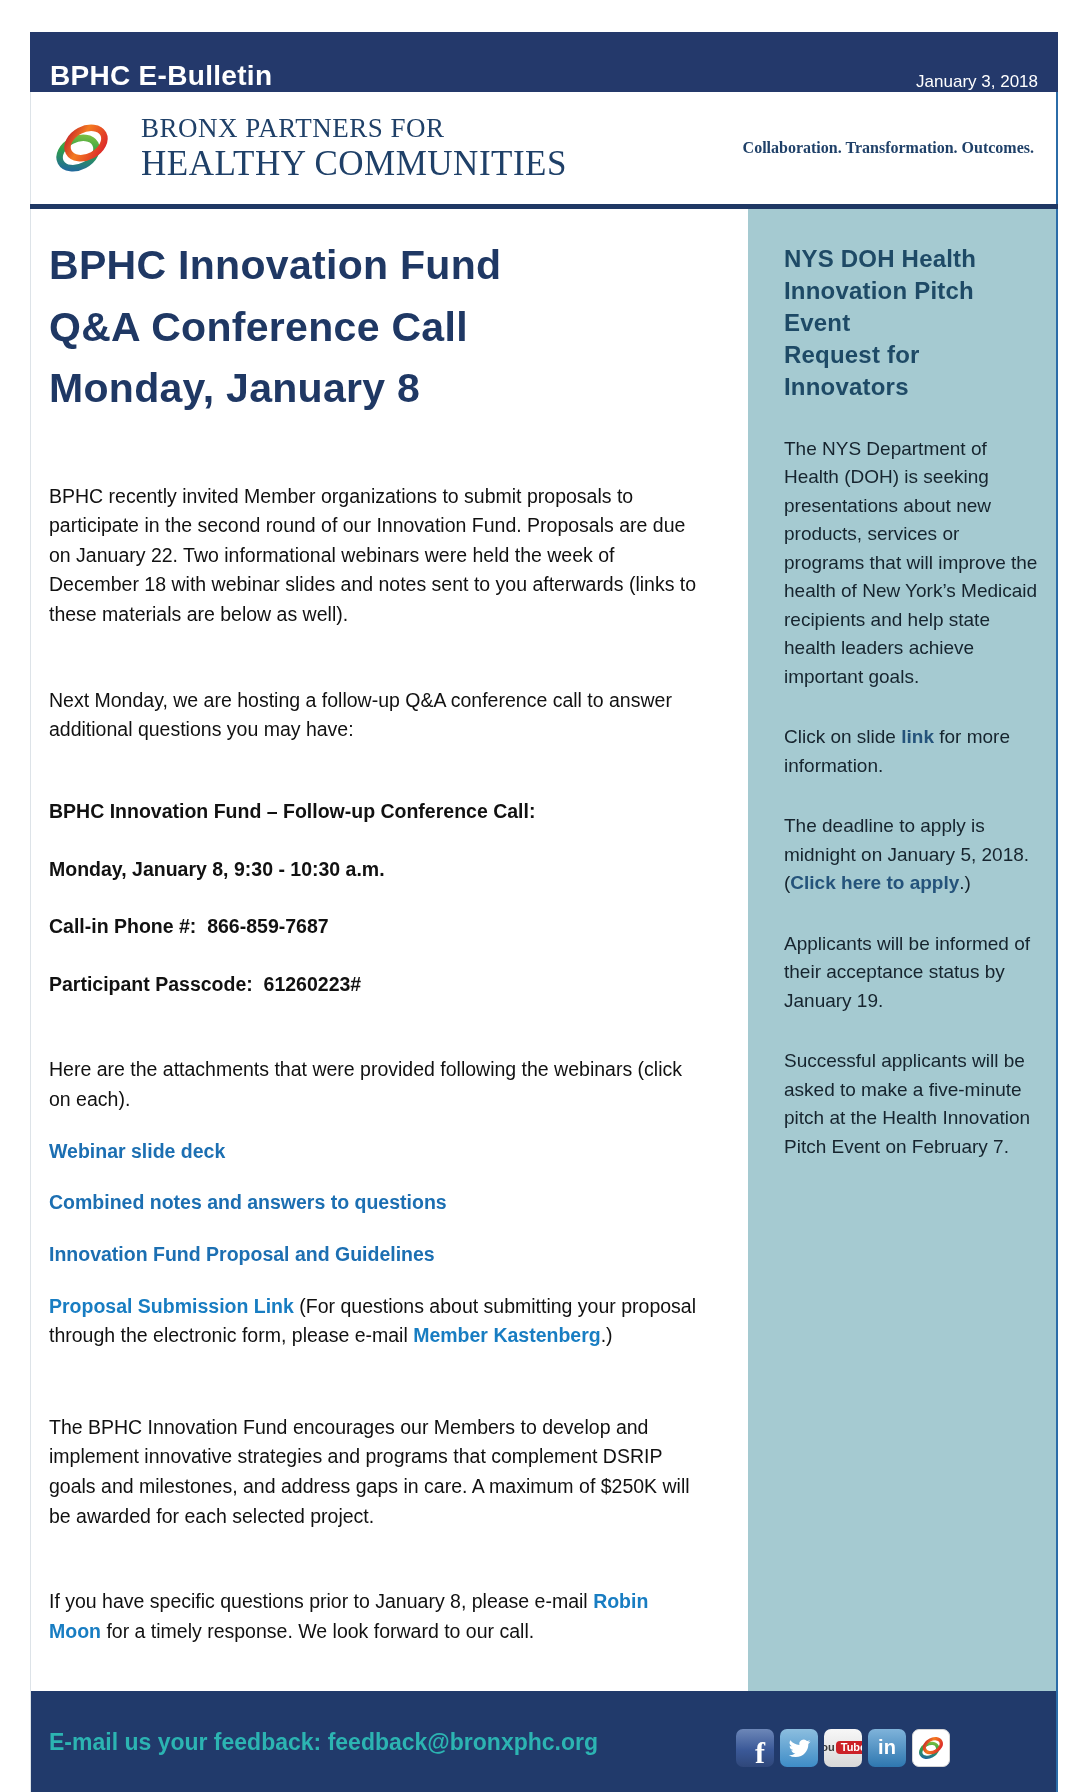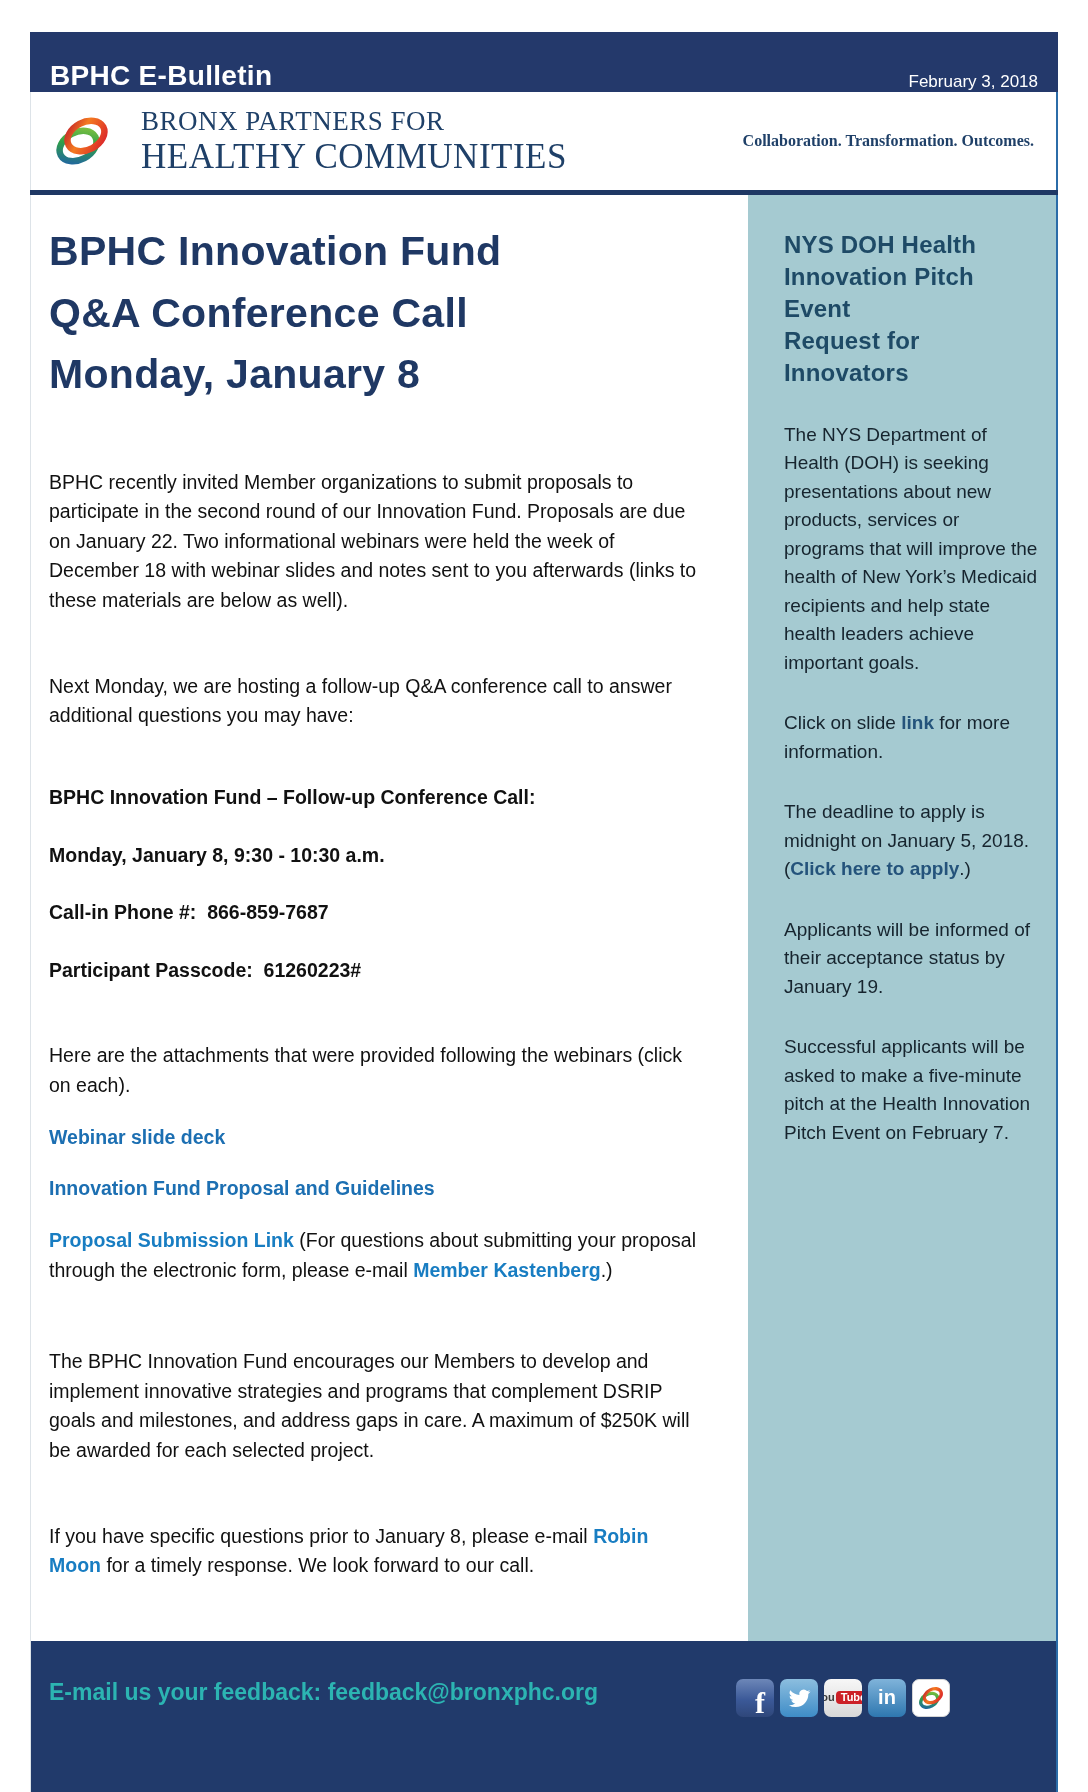--- a/index.html
+++ b/index.html
@@ -6,36 +6,36 @@
   body{font-family:"Liberation Sans",sans-serif;color:#111;}
   .page{width:1028px;margin:32px 30px 0 30px;}
 
   
   .topbar{height:60px;background:#24396B;display:flex;align-items:flex-end;
           justify-content:space-between;padding:0 20px;box-sizing:border-box;}
   .topbar .title{color:#fff;font-size:28px;font-weight:bold;letter-spacing:.3px;}
   .topbar .date{color:#fff;font-size:17px;}
 
   
-  .masthead{height:98px;background:#fff;display:flex;align-items:center;
+  .masthead{height:112px;background:#fff;display:flex;align-items:center;
             padding:0 16px 0 18px;box-sizing:border-box;
             border-left:1px solid #dde3e8;border-right:2px solid #2B6CA8;}
   .logo-swirl{width:66px;height:60px;margin-right:26px;flex:0 0 auto;}
   .orgname{font-family:"Liberation Serif",serif;color:#1F4068;line-height:1.12;}
   .orgname .l1{font-size:27px;letter-spacing:.5px;}
   .orgname .l2{font-size:35px;letter-spacing:.5px;}
   .tagline{margin-left:auto;font-family:"Liberation Serif",serif;font-weight:bold;
            color:#1F4068;font-size:16px;padding-right:6px;}
 
   .divider{height:5px;background:#1F3864;}
 
   
   .content{display:flex;min-height:1318px;background:#fff;
            border-left:1px solid #dde3e8;border-right:2px solid #2B6CA8;box-sizing:border-box;}
-  .main{flex:1;padding:4px 50px 60px 18px;box-sizing:border-box;}
+  .main{flex:1;padding:4px 50px 44px 18px;box-sizing:border-box;}
   .main h1{font-size:41px;line-height:1.5;color:#1F3864;font-weight:bold;
            margin:22px 0 0 0;letter-spacing:.3px;white-space:pre-line;}
   .main p{font-size:19.5px;line-height:1.52;margin:0;}
   .p-first{margin-top:62px !important;}
   .p-gap{margin-top:56px !important;}
   .call-line{font-weight:bold;white-space:pre-wrap;margin-top:28px !important;}
   .call-line.first{margin-top:52px !important;}
   .link-line{margin-top:22px !important;font-weight:bold;}
   .link{color:#1C6FB2;font-weight:bold;text-decoration:none;cursor:pointer;}
   .link.bright{color:#187DC2;}
@@ -72,21 +72,21 @@
   .ic-in span{color:#fff;font-weight:bold;font-size:20px;}
   .ic-bp{background:#fff;border:1px solid #d5d5d5;}
 </style>
 </head>
 <body>
 
 <div class="page">
 
   <div class="topbar">
     <div class="title">BPHC E-Bulletin</div>
-    <div class="date">February 3, 2018</div>
+    <div class="date">January 3, 2018</div>
   </div>
 
   <div class="masthead">
     <svg class="logo-swirl" viewBox="0 0 100 92">
       <defs>
         <linearGradient id="gBlue" x1="0" y1="1" x2="1" y2="0">
           <stop offset="0" stop-color="#1F5FAC"></stop>
             <stop offset=".55" stop-color="#2FA048"></stop>
             <stop offset="1" stop-color="#8BC53F"></stop>
         </linearGradient>
@@ -121,20 +121,21 @@
       <p class="p-gap">Next Monday, we are hosting a follow-up Q&amp;A conference call to answer additional questions you may have:</p>
 
       <p class="call-line first">BPHC Innovation Fund – Follow-up Conference Call:</p>
       <p class="call-line">Monday, January 8, 9:30 - 10:30 a.m.</p>
       <p class="call-line">Call-in Phone #:  866-859-7687</p>
       <p class="call-line">Participant Passcode:  61260223#</p>
 
       <p class="p-gap">Here are the attachments that were provided following the webinars (click on each).</p>
 
       <p class="link-line"><span class="link">Webinar slide deck</span></p>
+      <p class="link-line"><span class="link">Combined notes and answers to questions</span></p>
       <p class="link-line"><span class="link">Innovation Fund Proposal and Guidelines</span></p>
       <p class="link-line" style="font-weight:normal;">
         <span class="link bright">Proposal Submission Link</span><span> (For questions about submitting your proposal through the electronic form, please e-mail </span><span class="link bright">Member Kastenberg</span><span>.)</span>
       </p>
 
       <p class="p4">The BPHC Innovation Fund encourages our Members to develop and implement innovative strategies and programs that complement DSRIP goals and milestones, and address gaps in care. A maximum of $250K will be awarded for each selected project.</p>
 
       <p class="p-gap"><span>If you have specific questions prior to January 8, please e-mail </span><span class="link bright">Robin Moon</span><span> for a timely response. We look forward to our call.</span></p>
     </div>
 

